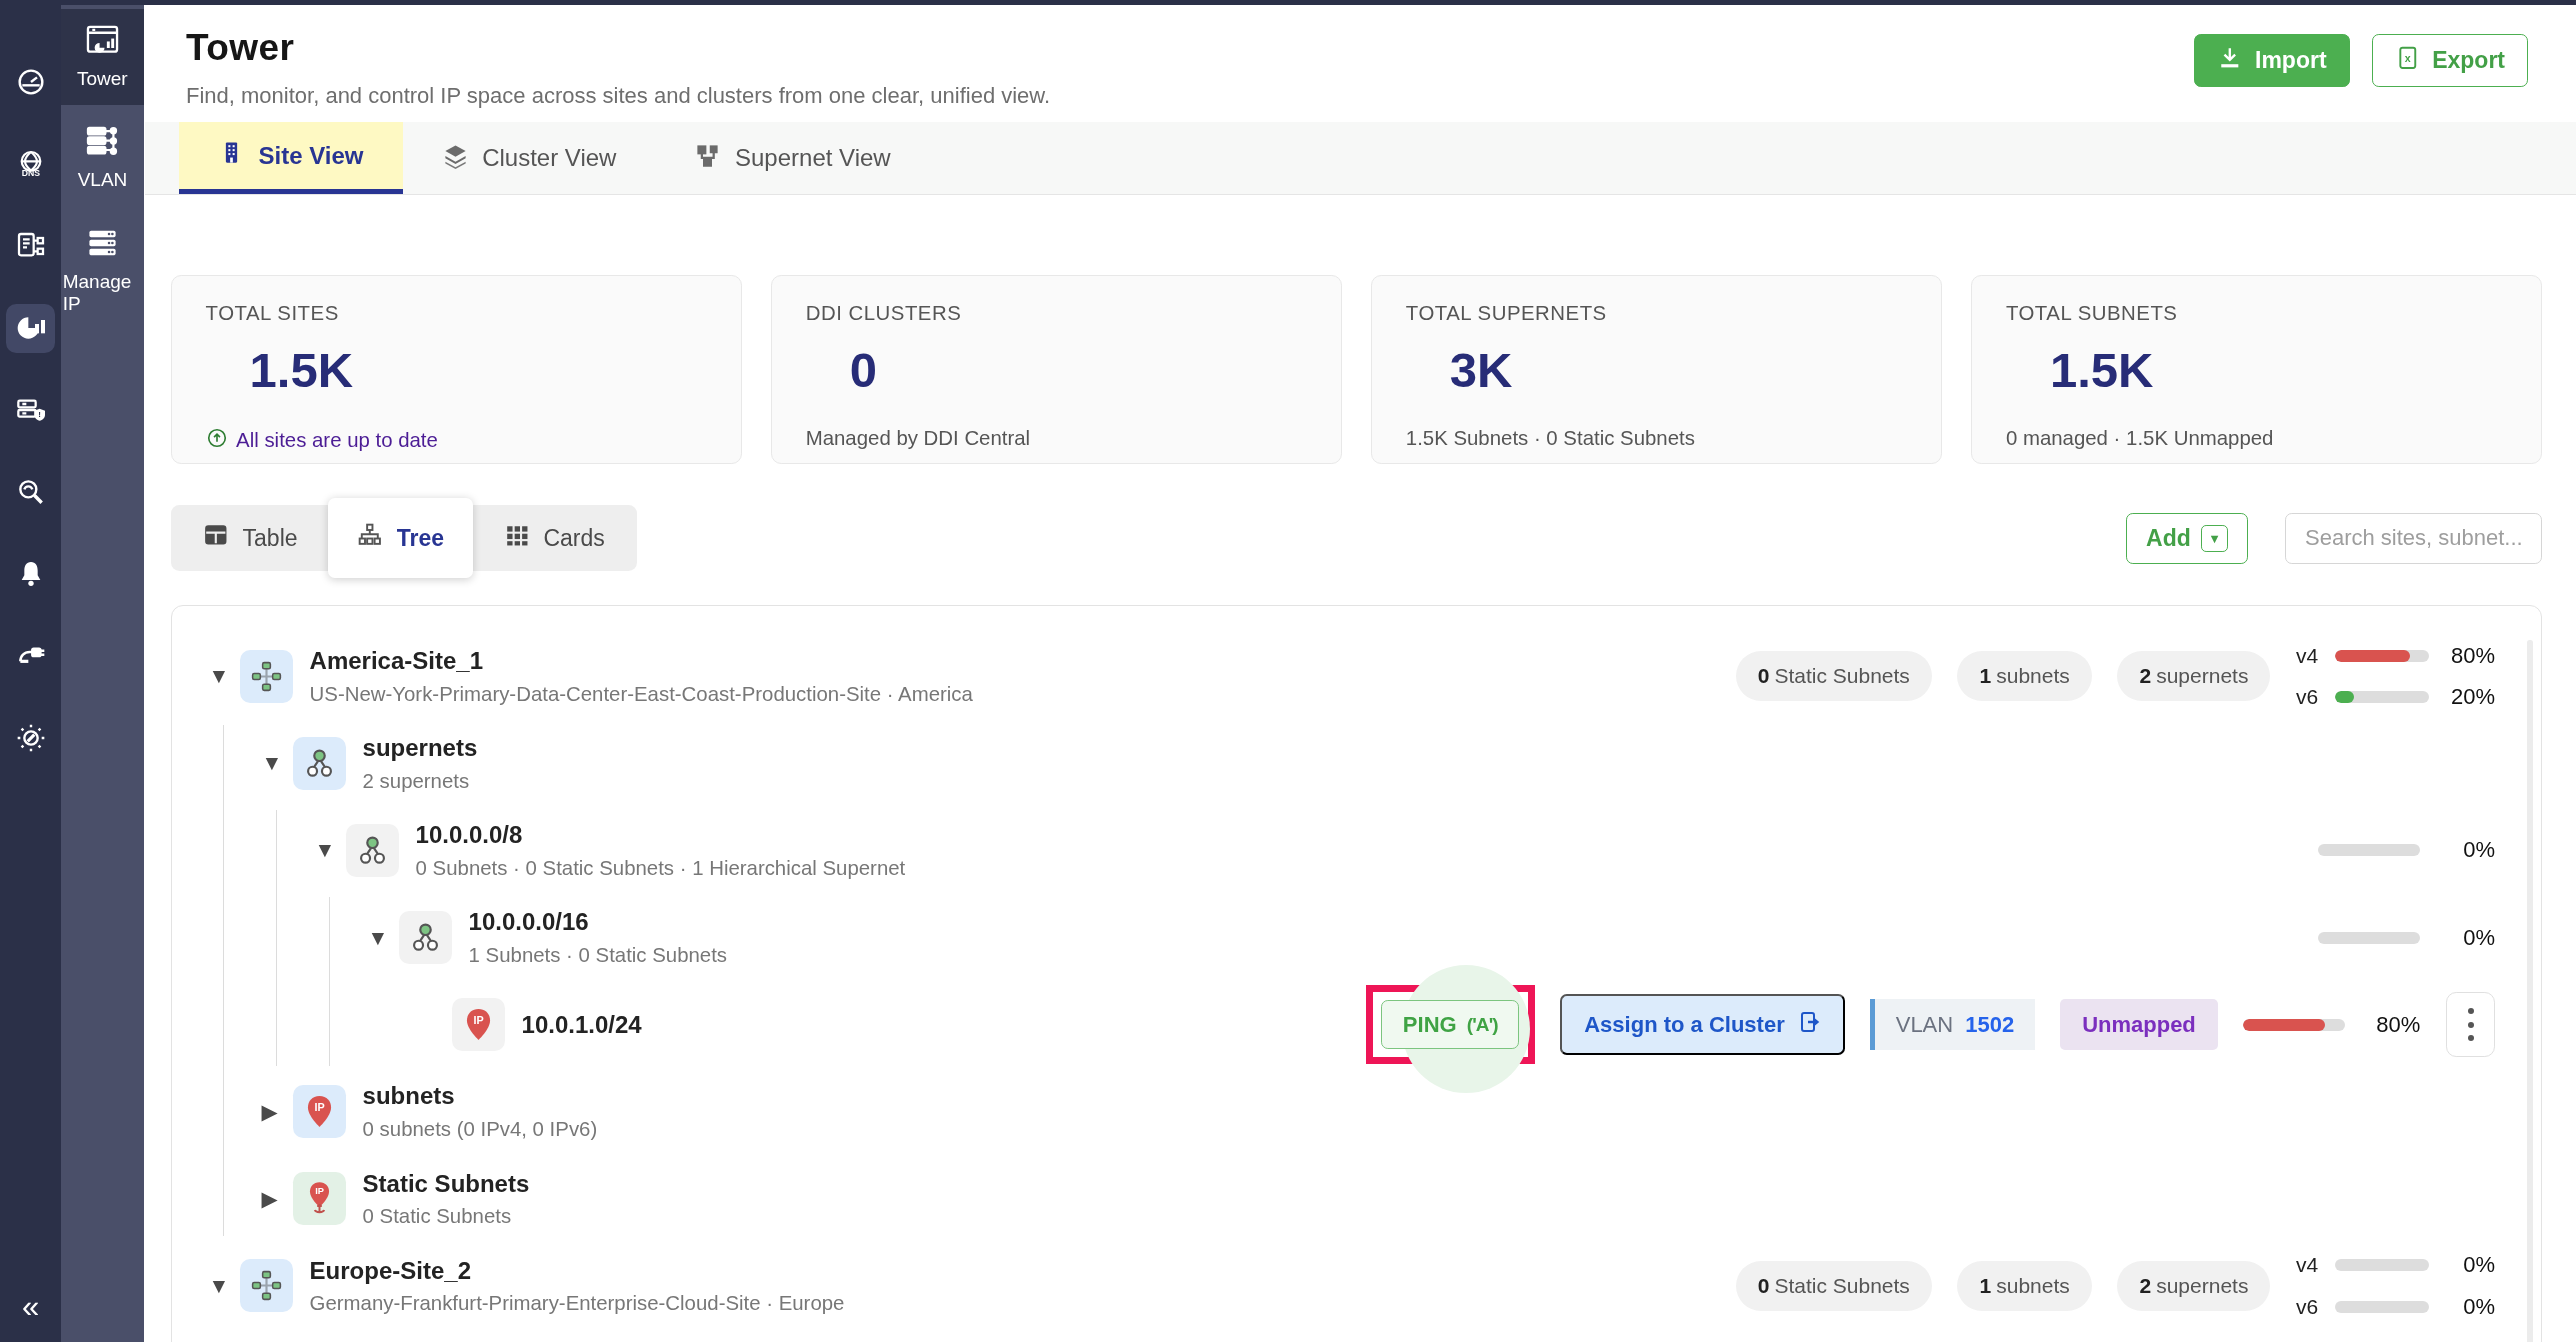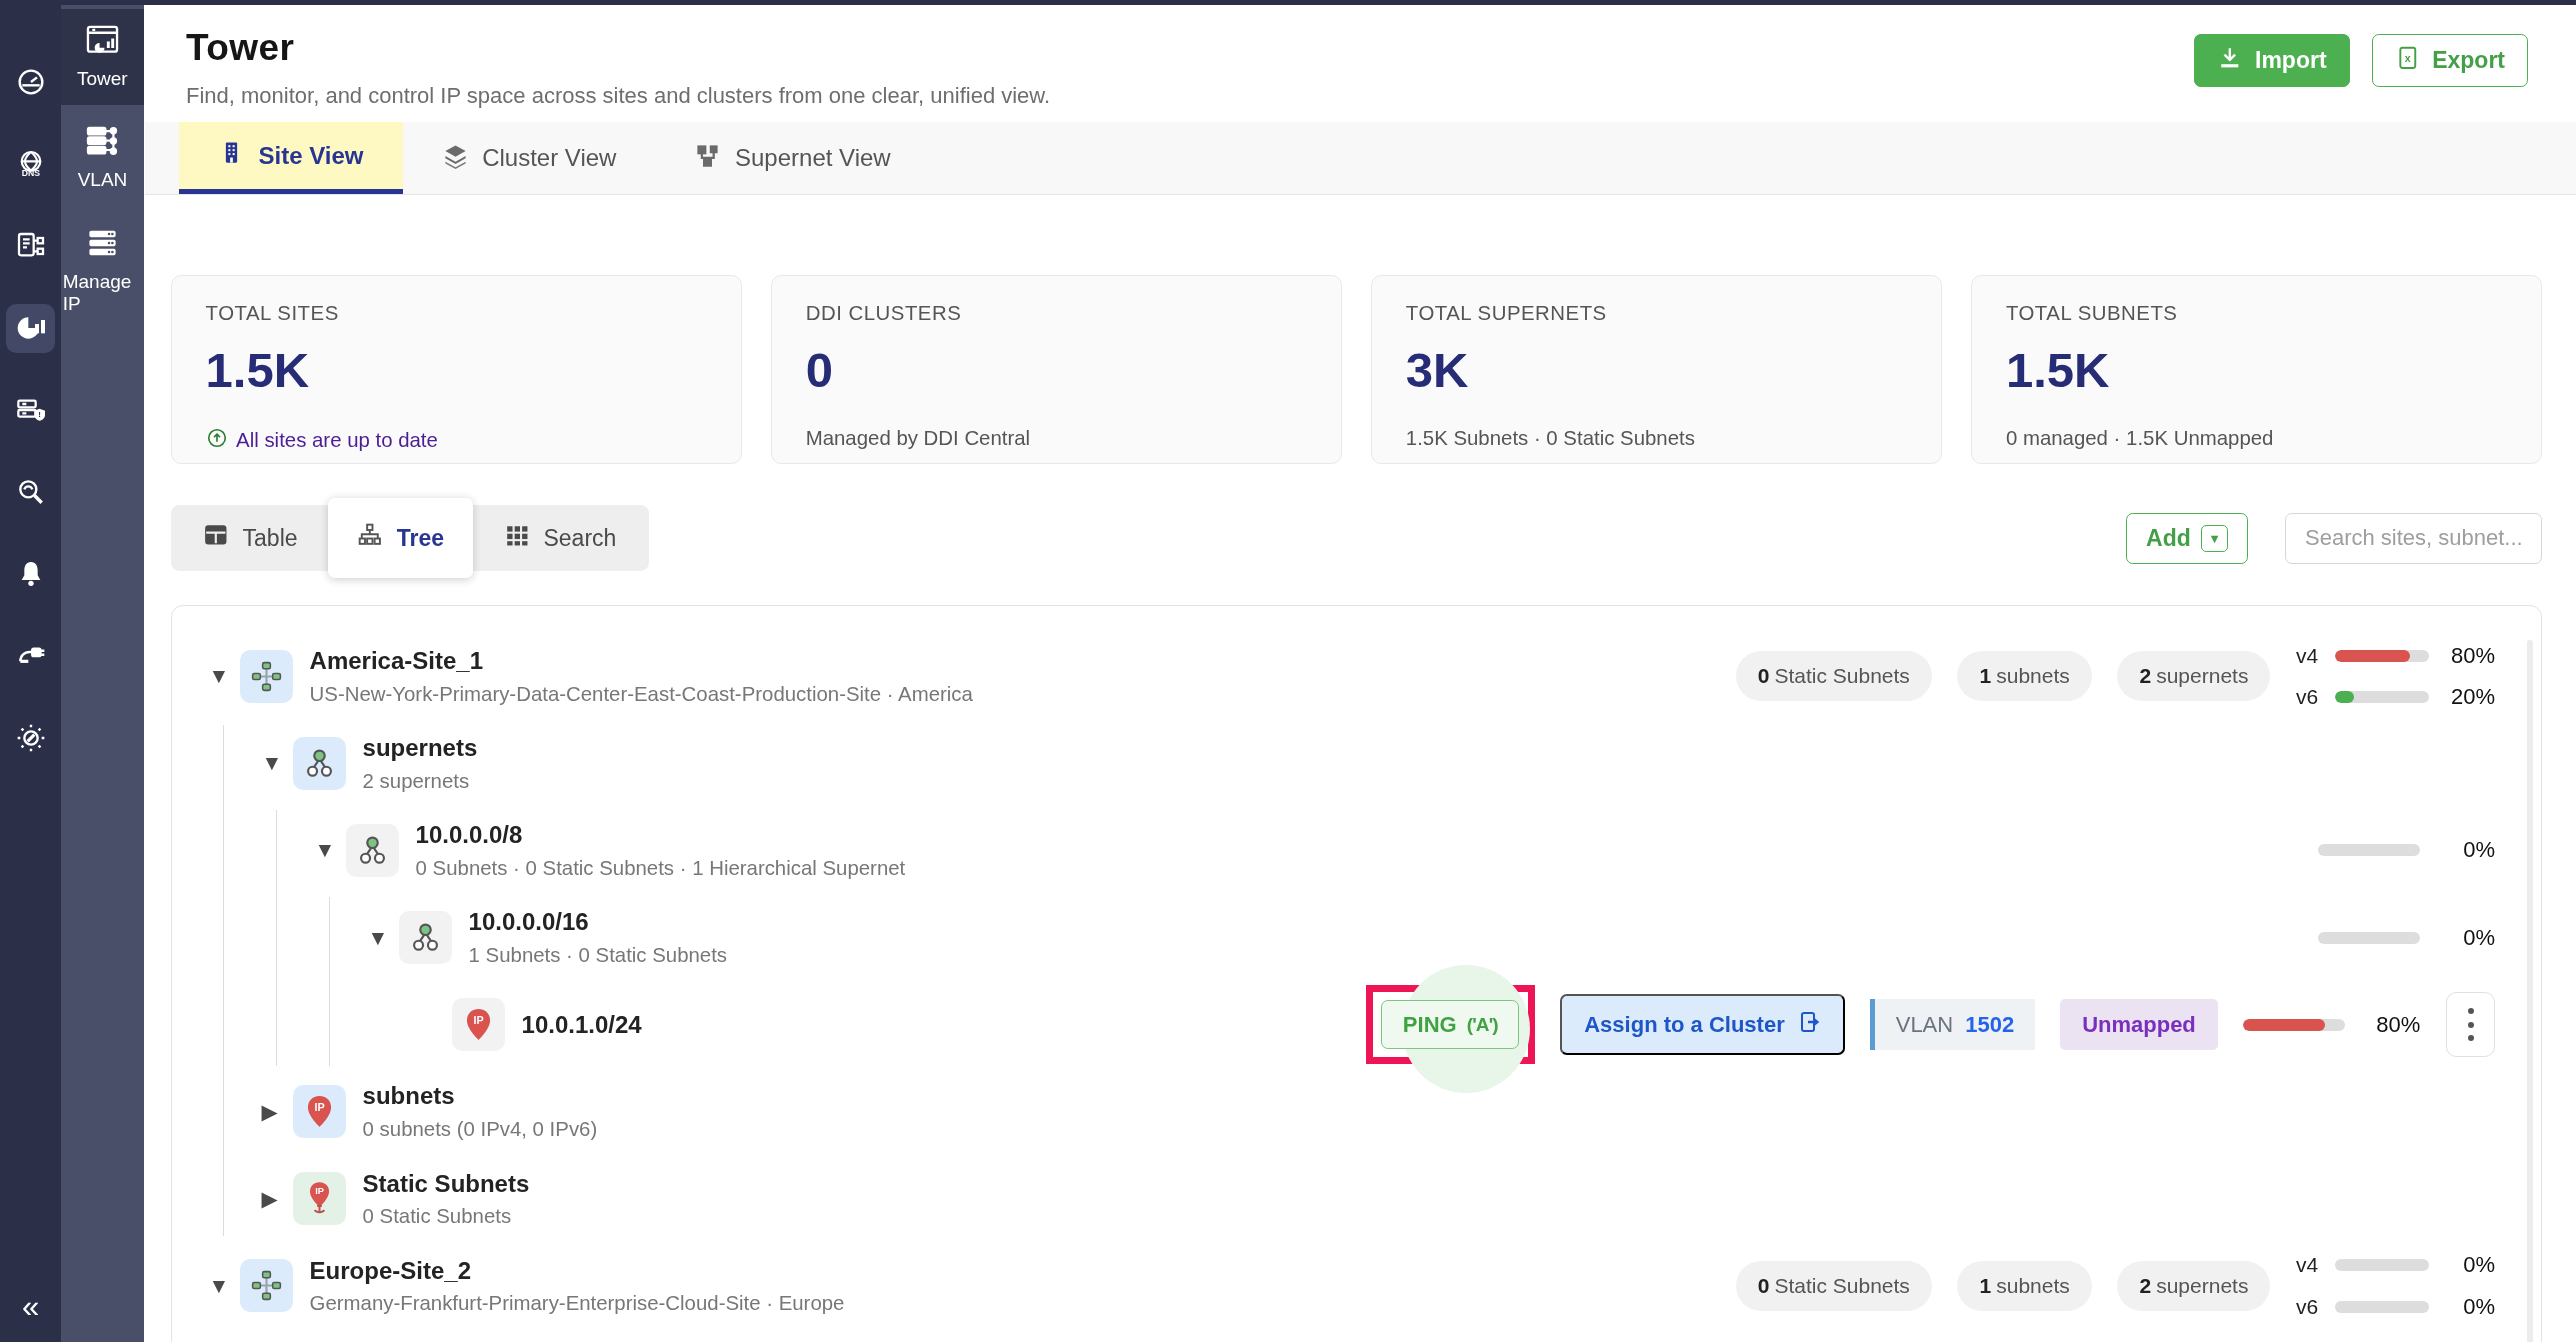--- a/index.html
+++ b/index.html
@@ -36,21 +36,21 @@
   .btn.filled { background:#4caf50; border-color:#4caf50; color:#fff; }
 
   .tabstrip { height:73px; background:#f7f8f7; border-bottom:1.7px solid #e5e5e5; display:flex; padding-left:34px; }
   .tab { display:flex; align-items:center; gap:13.6px; padding:0 39px; font-size:24px; color:#555; cursor:pointer; }
   .tab svg { width:27px; height:27px; }
   .tab.active { background:#fef9c3; color:#283593; font-weight:700; border-bottom:5.1px solid #283593; }
 
   .stats { display:flex; gap:29px; padding:80px 34px 0 25.6px; }
   .card { flex:1; background:#fafafa; border:1.7px solid #e8e8e8; border-radius:10.2px; padding:25.6px 34px; height:189px; }
   .clabel { font-size:20.4px; color:#555; letter-spacing:0.5px; }
-  .cvalue { font-size:49px; font-weight:800; color:#272c77; margin-top:17px; }
+  .cvalue { font-size:49px; font-weight:800; color:#272c77; margin-top:17px;margin-left:44px; }
   .cfoot { font-size:20.4px; color:#555; margin-top:29px; display:flex; align-items:center; gap:8.5px; }
   .cfoot.good { color:#4c1d95; }
   .cfoot svg { width:22px; height:22px; }
 
   .toolbar { display:flex; justify-content:space-between; align-items:center; padding:41px 34px 0 25.6px; }
   .seg { background:#eeeeee; border-radius:8.5px; padding:0 6.8px; display:flex; align-items:center; height:66px; }
   .seg-item { display:flex; align-items:center; gap:14px; padding:0 25.6px; font-size:23px; color:#4a4a4a; cursor:pointer; }
   .seg-item svg { width:25.6px; height:25.6px; }
   .seg-item.active { background:#fff; border-radius:6.8px; height:80px; margin:0 5.1px; padding:0 29px;
     box-shadow:0 1.7px 8.5px rgba(0,0,0,.18); color:#283593; font-weight:700; }
@@ -353,21 +353,21 @@
               <rect x="3" y="4" width="5" height="5"></rect>
               <rect x="10" y="4" width="5" height="5"></rect>
               <rect x="17" y="4" width="5" height="5"></rect>
               <rect x="3" y="11" width="5" height="5"></rect>
               <rect x="10" y="11" width="5" height="5"></rect>
               <rect x="17" y="11" width="5" height="5"></rect>
               <rect x="3" y="18" width="5" height="4"></rect>
               <rect x="10" y="18" width="5" height="4"></rect>
               <rect x="17" y="18" width="5" height="4"></rect>
             </svg></span>
-        <span>Search</span>
+        <span>Cards</span>
       </div>
     </div>
     <div class="tright-tools">
       <button class="add-btn">
         <span>Add</span>
         <span class="add-caret">▼</span>
       </button>
       <input class="search" type="text" placeholder="Search sites, subnet..." style="">
     </div>
   </div>

